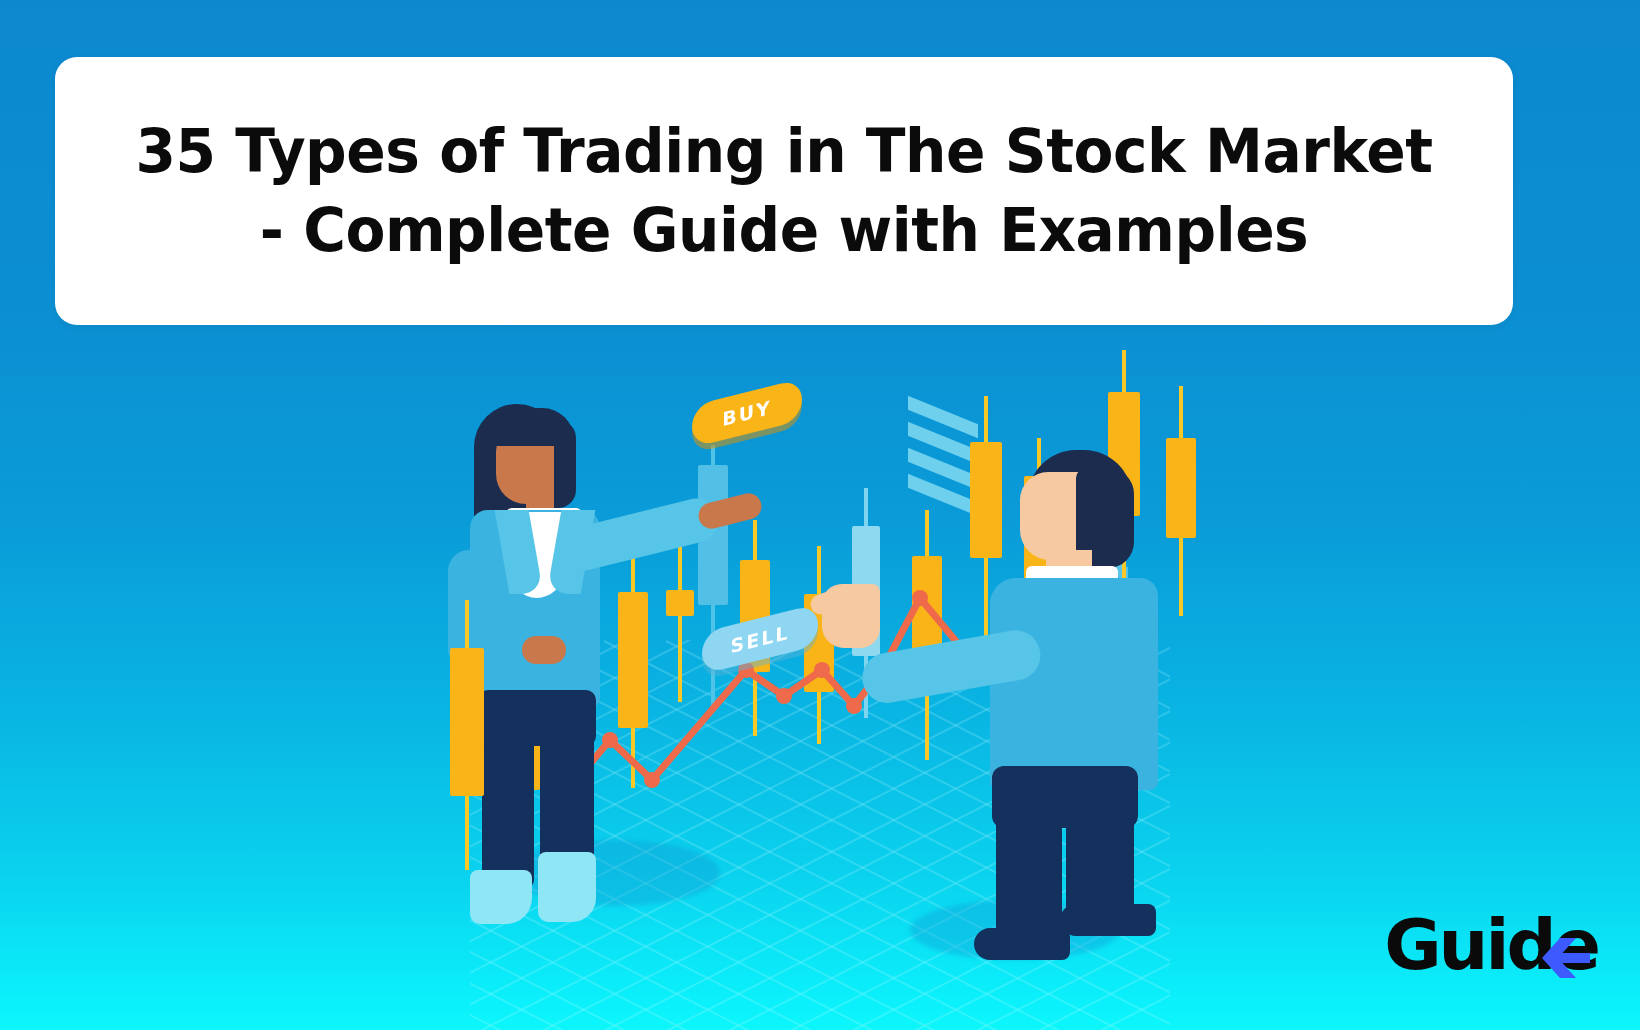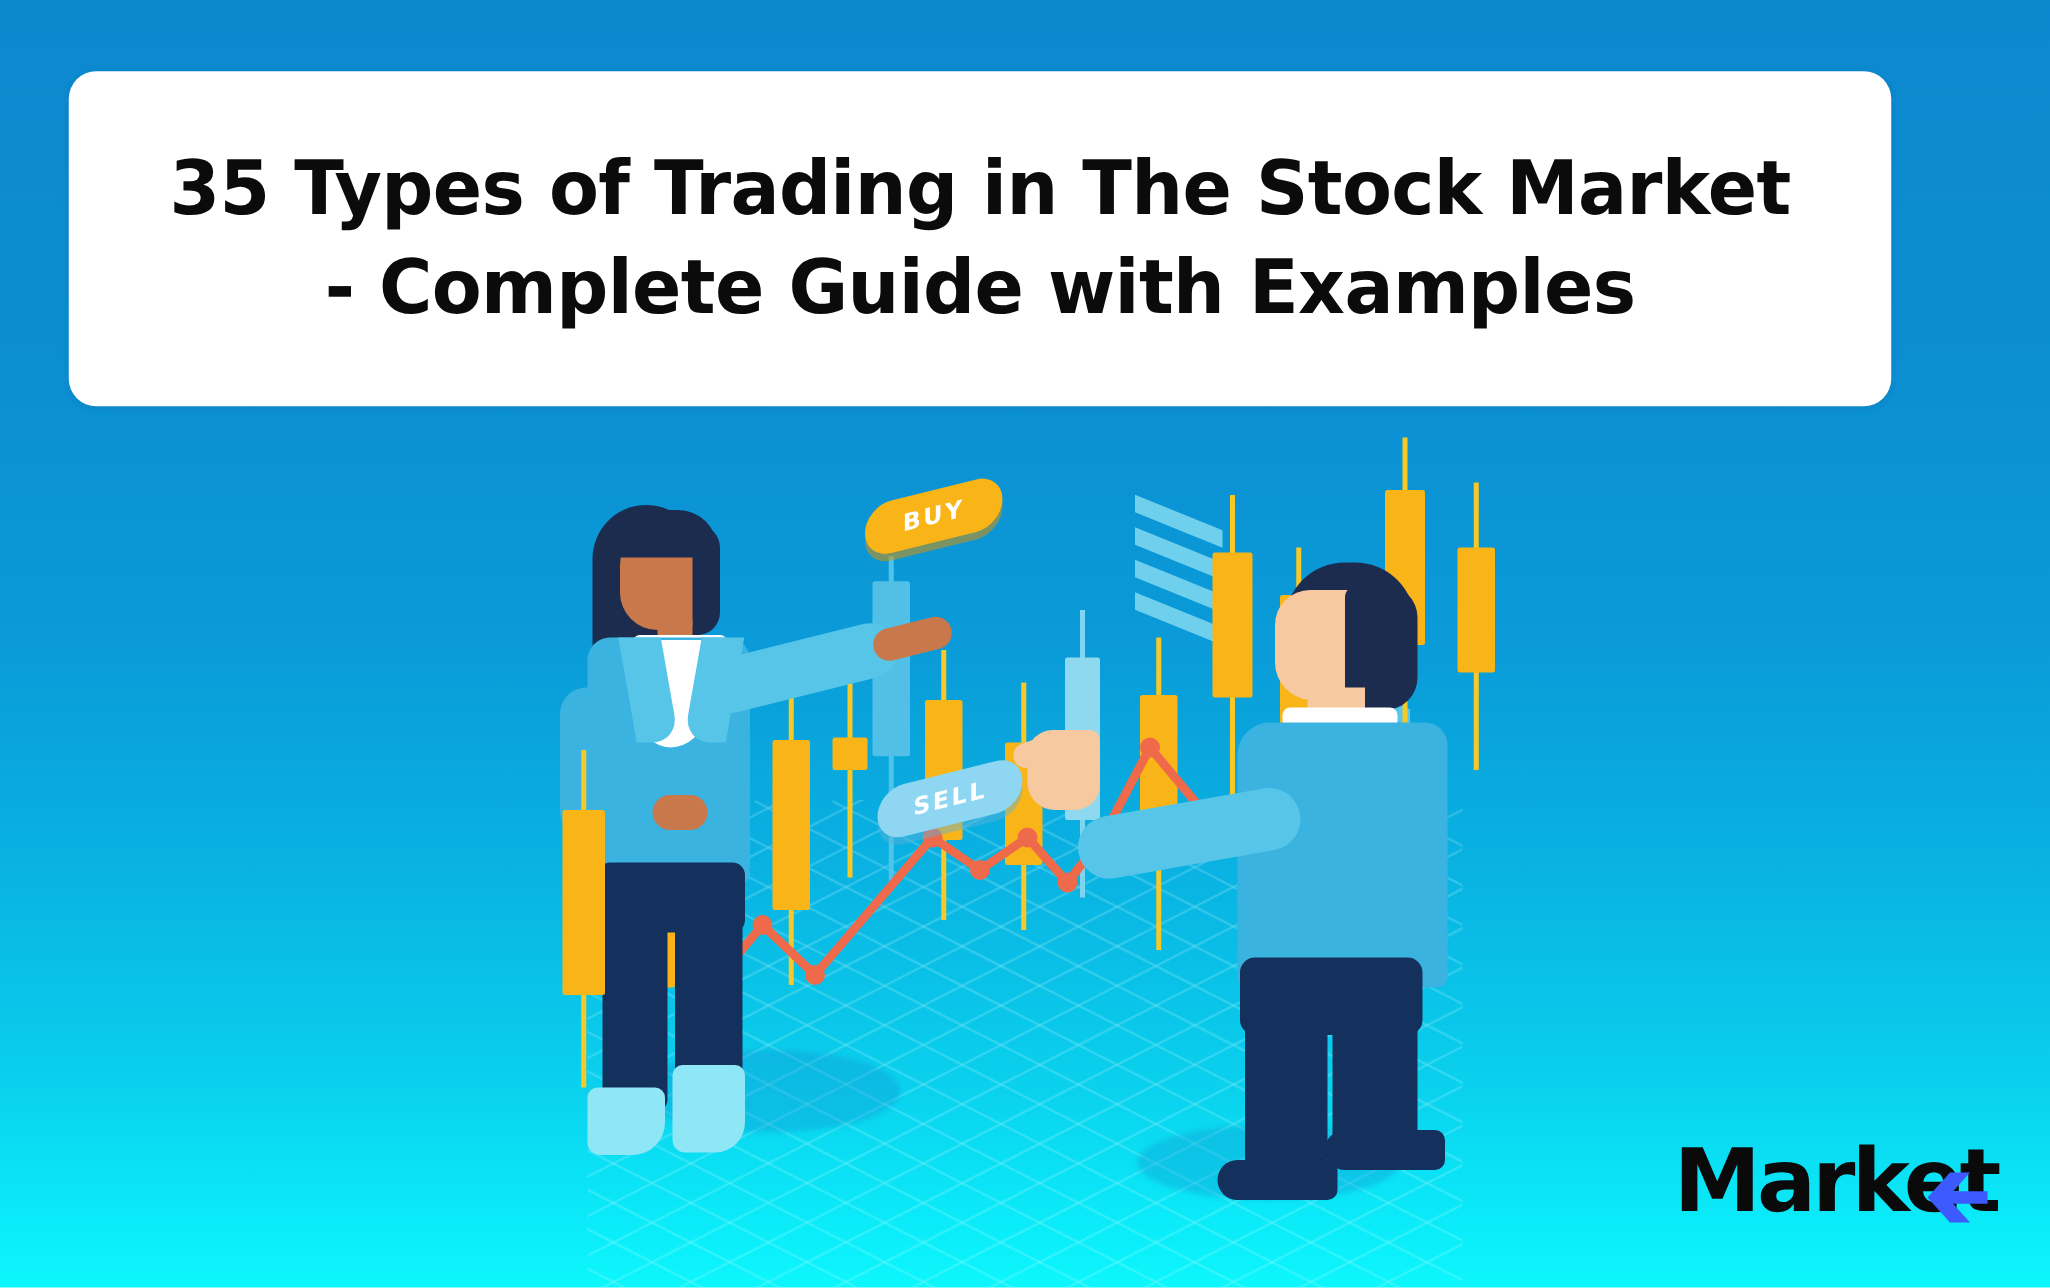--- a/index.html
+++ b/index.html
@@ -386,18 +386,18 @@
       <div class="pants" style="position:absolute; left:122px; top:316px; width:146px; height:62px; border-radius:12px;"></div>
 
       <div class="pants" style="position:absolute; left:104px; top:478px; width:96px; height:32px; border-radius:16px 8px 8px 16px;"></div>
       <div class="pants" style="position:absolute; left:190px; top:454px; width:96px; height:32px; border-radius:16px 8px 8px 16px;"></div>
     </div>
 
   </div>
 </div>
 
 <div class="logo">
-  <div class="logo-word">Market</div>
+  <div class="logo-word">Guide</div>
   <svg class="logo-arrow" viewBox="0 0 56 44">
     <path d="M40 2 L22 22 L40 42 L24 42 L6 22 L24 2 Z" fill="#3d5afe"></path>
     <rect x="20" y="17" width="34" height="10" fill="#3d5afe"></rect>
   </svg>
 </div>
 
 </body></html>

